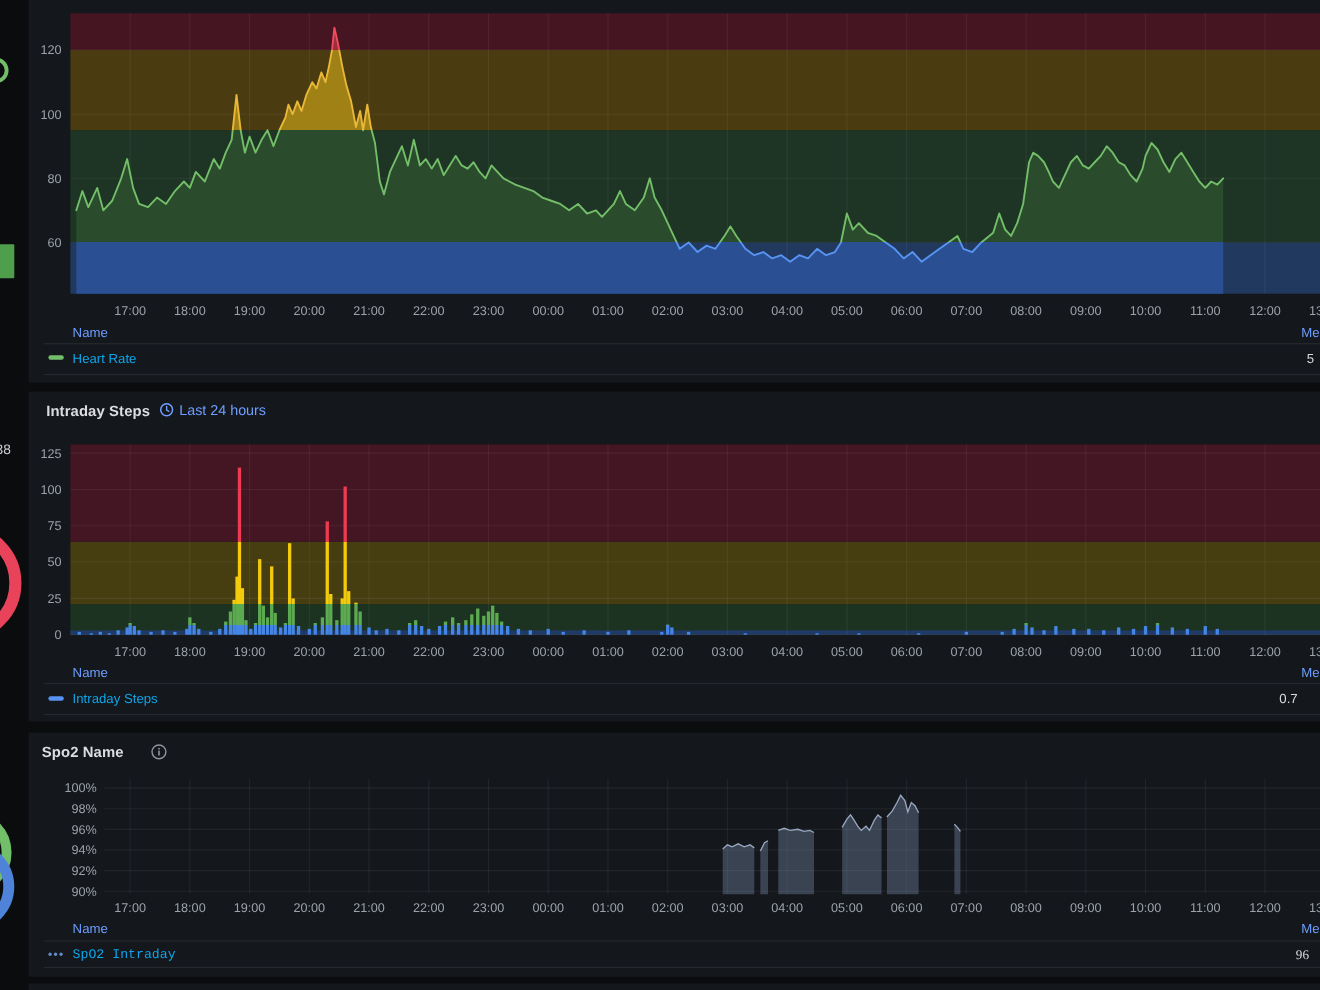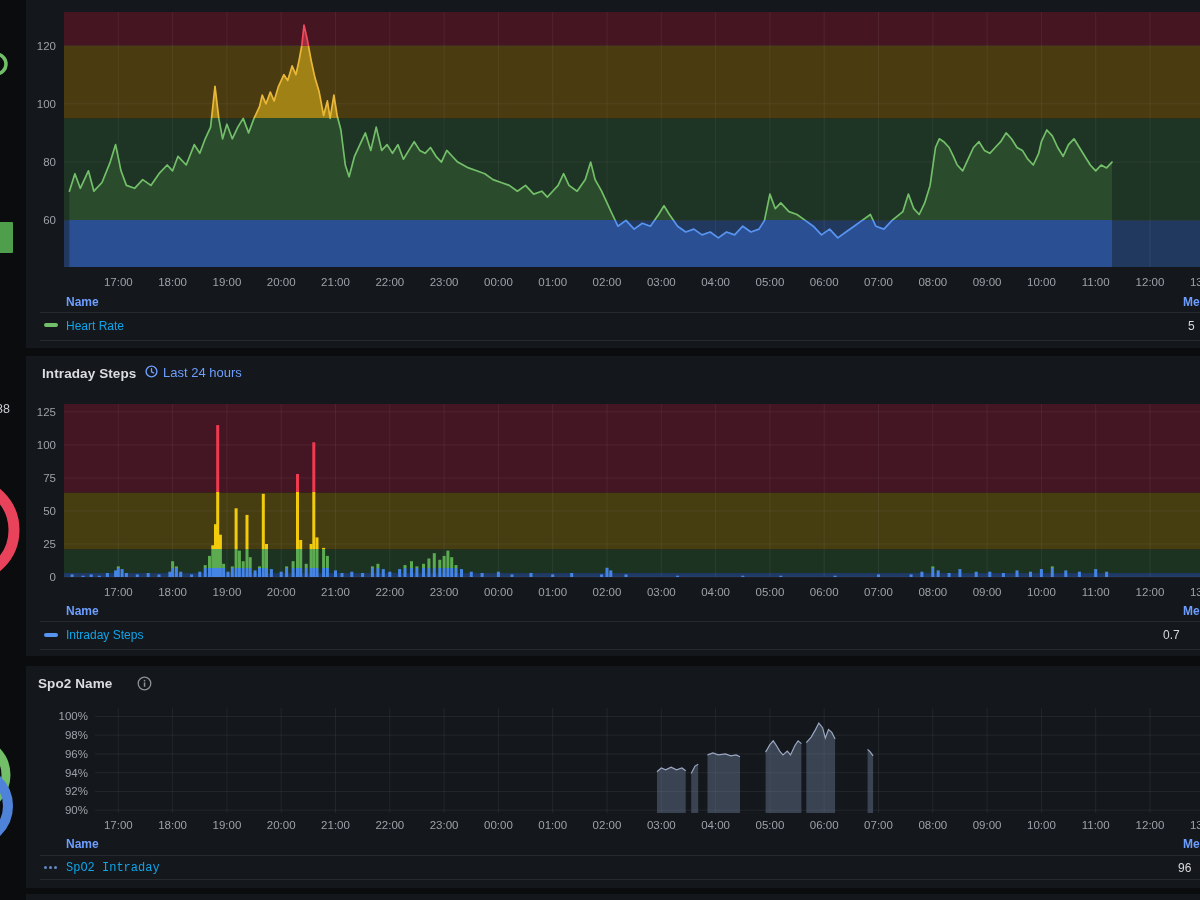--- a/index.html
+++ b/index.html
@@ -3,22 +3,22 @@
 <meta charset="utf-8">
 <style>
   html,body{margin:0;padding:0;background:#0a0c0e;}
   .screen{position:relative;width:1200px;height:900px;overflow:hidden;
           background:#0a0c0e;font-family:"Liberation Sans",sans-serif;}
   .abs{position:absolute;}
   .panel{position:absolute;left:26px;right:0;background:#14171c;}
   #chartsvg{position:absolute;left:0;top:0;z-index:2;}
   .txt{z-index:3;}
   .panel-title{font-size:13.5px;font-weight:700;color:#dcdde0;letter-spacing:.1px;}
-  .time-link{font-size:13px;color:#6e9fff;display:flex;align-items:flex-start;gap:5px;}
-  .legend-header{font-size:12px;font-weight:700;color:#6e9fff;}
+  .time-link{font-size:13px;color:#6e9fff;display:flex;align-items:center;gap:5px;}
+  .legend-header{font-size:12px;font-weight:400;color:#6e9fff;}
   .legend-label{font-size:12px;color:#0ea5e9;}
   .legend-value{font-size:12px;color:#d8d9da;}
   .divider{height:1px;background:rgba(204,212,222,0.10);}
   .marker-line{width:14px;height:4px;border-radius:2px;display:inline-block;}
   .marker-dots{display:inline-flex;gap:2px;align-items:center;}
   .marker-dots i{width:3px;height:3px;border-radius:50%;display:block;}
   .clip{overflow:hidden;white-space:nowrap;}
   .stat38{font-size:12.5px;color:#c9ccd1;}
 </style>
 </head>
@@ -395,17 +395,17 @@
 
   <div class="abs txt legend-header" style="left:66px;top:837px;">Name</div>
   <div class="abs txt legend-header clip" style="left:1183px;top:837px;width:17px;">Mean</div>
   <div class="abs txt divider" style="left:40px;right:0;top:855px;"></div>
   <span class="abs txt marker-dots" style="left:44px;top:866px;">
     <i style="background:#6488c8;"></i>
       <i style="background:#6488c8;"></i>
       <i style="background:#6488c8;"></i>
   </span>
   <div class="abs txt legend-label" style="left:66px;top:861px;font-family:Liberation Mono, monospace;">SpO2 Intraday</div>
-  <div class="abs txt legend-value" style="left:1178px;top:861px;">96</div>
+  <div class="abs txt legend-value" style="left:1178px;top:861px;font-family:Liberation Serif, serif;">96</div>
   <div class="abs txt divider" style="left:40px;right:0;top:879px;"></div>
 
   <div class="abs txt stat38" style="left:-4px;top:402px;">38</div>
 </div>
 
 </body></html>

